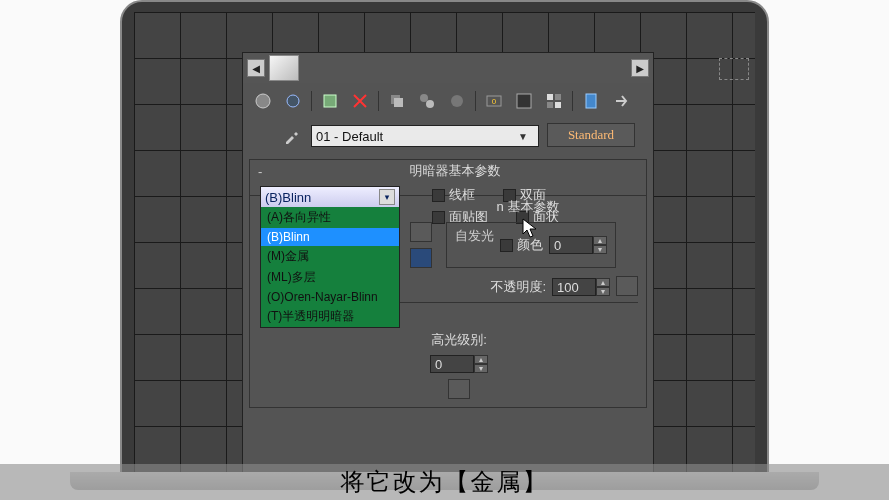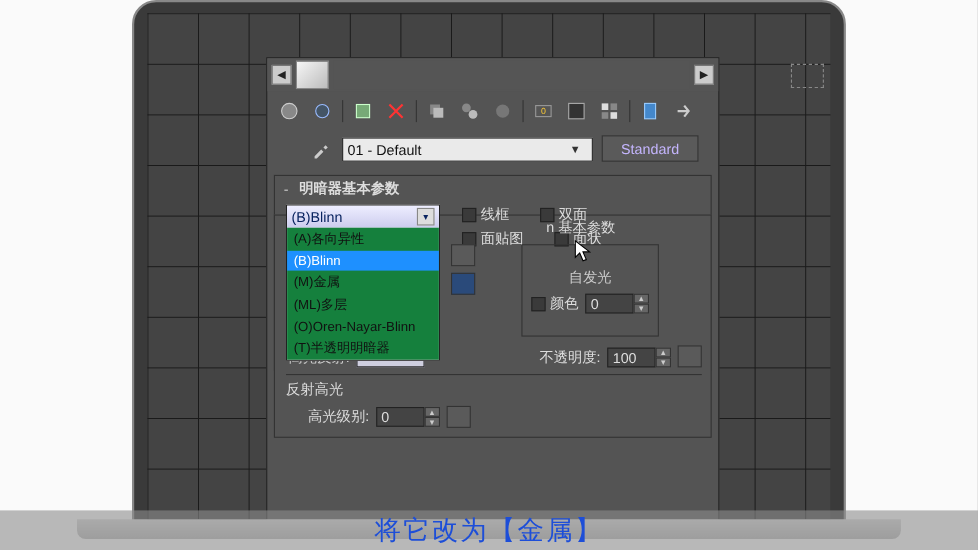--- a/index.html
+++ b/index.html
@@ -94,35 +94,35 @@
   border: 1px solid #222;
   height: 22px;
   display: flex; align-items: center; justify-content: space-between;
   padding: 0 4px;
   color: #111;
 }
 .name-field .dd { width: 16px; font-size: 10px; color: #333; }
 .std-btn {
   width: 88px; height: 24px;
   background: #5a5a5a; border: 1px solid #333;
-  color: #c4b5fd; display: inline-flex; align-items: center; justify-content: center;
+  color: #fdba74; display: inline-flex; align-items: center; justify-content: center; font-family: Liberation Serif, serif;
 }
 
 .rollup {
   margin: 4px 6px;
   border: 1px solid #333;
   background: #545454;
 }
 .rollup-title {
   display: flex; align-items: center;
   padding: 2px 8px;
   color: #ddd;
 }
 .rollup-title .collapse { width: 14px; color: #ccc; }
-.rollup-title .txt { flex: 1; text-align: left; font-weight: bold; }
+.rollup-title .txt { flex: 1; text-align: center; }
 .rollup-body { padding: 4px 8px 8px 10px; color: #ddd; }
 
 .shader-row { display: flex; gap: 20px; align-items: flex-start; }
 .shader-dd {
   background: #fff; width: 140px;
   border: 1px solid #222; position: relative;
 }
 .shader-dd-header {
   display: flex; align-items: center;
   background: linear-gradient(#eef,#cce);
@@ -138,42 +138,42 @@
 }
 .shader-list { background: #15803d; }
 .shader-item {
   padding: 2px 6px; color: #111;
   font-size: 12px;
 }
 .shader-item.sel {
   background: #1e90ff; color: #fff;
 }
 .check-col { display: flex; flex-direction: column; gap: 4px; }
-.check-row { display: flex; gap: 28px; }
+.check-row { display: flex; gap: 28px; margin-left: 12px; }
 .chk { display: inline-flex; align-items: center; gap: 4px; color: #ddd; }
 .chk .box {
   width: 13px; height: 13px;
   background: #3a3a3a; border: 1px solid #222;
 }
 
 .sp-body { display: flex; gap: 14px; }
 .sp-left { display: flex; flex-direction: column; gap: 6px; }
 .sp-row { display: flex; align-items: center; gap: 6px; }
 .sp-label { width: 58px; text-align: right; color: #ccc; }
 .color-swatch {
   width: 62px; height: 16px; background: #aaaab8;
   border: 1px solid #222;
 }
 .map-btn {
   width: 22px; height: 20px;
   background: #5a5a5a; border: 1px solid #333;
 }
 .sp-right {
-  border: 1px solid #333; padding: 20px 8px;
-  display: flex; flex-direction: column; gap: 6px; margin-left: 28px;
+  border: 1px solid #333; padding: 4px 8px;
+  display: flex; flex-direction: row; gap: 6px;
 }
 .sp-right-title { text-align: center; color: #ccc; }
 .spinner-wrap { display: inline-flex; align-items: center; }
 .spinner {
   background: #444; border: 1px solid #222;
   width: 44px; height: 18px; color: #ddd; padding: 0 4px;
   display: inline-flex; align-items: center;
 }
 .spinner-arrows {
   width: 14px; height: 18px;
@@ -184,21 +184,21 @@
   font-size: 8px; text-align: center; line-height: 7px;
   color: #ccc;
 }
 
 .fieldset-title { color: #ddd; margin-top: 6px; border-top: 1px solid #333; padding-top: 4px; }
 
 .caption {
   position: absolute; left: 0; right: 0; bottom: 0;
   height: 36px;
   background: rgba(140,140,140,0.6);
-  color: #1d4ed8; font-size: 24px;
+  color: #000000; font-size: 24px;
   display: flex; align-items: center; justify-content: center;
   letter-spacing: 2px;
 }
 
 .cursor {
   position: absolute;
   left: 388px; top: 206px;
   pointer-events: none;
   z-index: 50;
 }
@@ -406,21 +406,21 @@
               <span class="spinner">100</span>
               <span class="spinner-arrows">
                   <div>▴</div>
                   <div>▾</div>
                 </span>
             </span>
             <span class="map-btn"></span>
           </div>
 
           <div class="fieldset-title">反射高光</div>
-          <div class="sp-row" style="margin-top:6px; padding-left:20px;">
+          <div class="sp-row" style="margin-top:6px; padding-left:20px;flex-direction:column;">
             <span>高光级别:</span>
             <span class="spinner-wrap">
               <span class="spinner">0</span>
               <span class="spinner-arrows">
                   <div>▴</div>
                   <div>▾</div>
                 </span>
             </span>
             <span class="map-btn"></span>
           </div>

